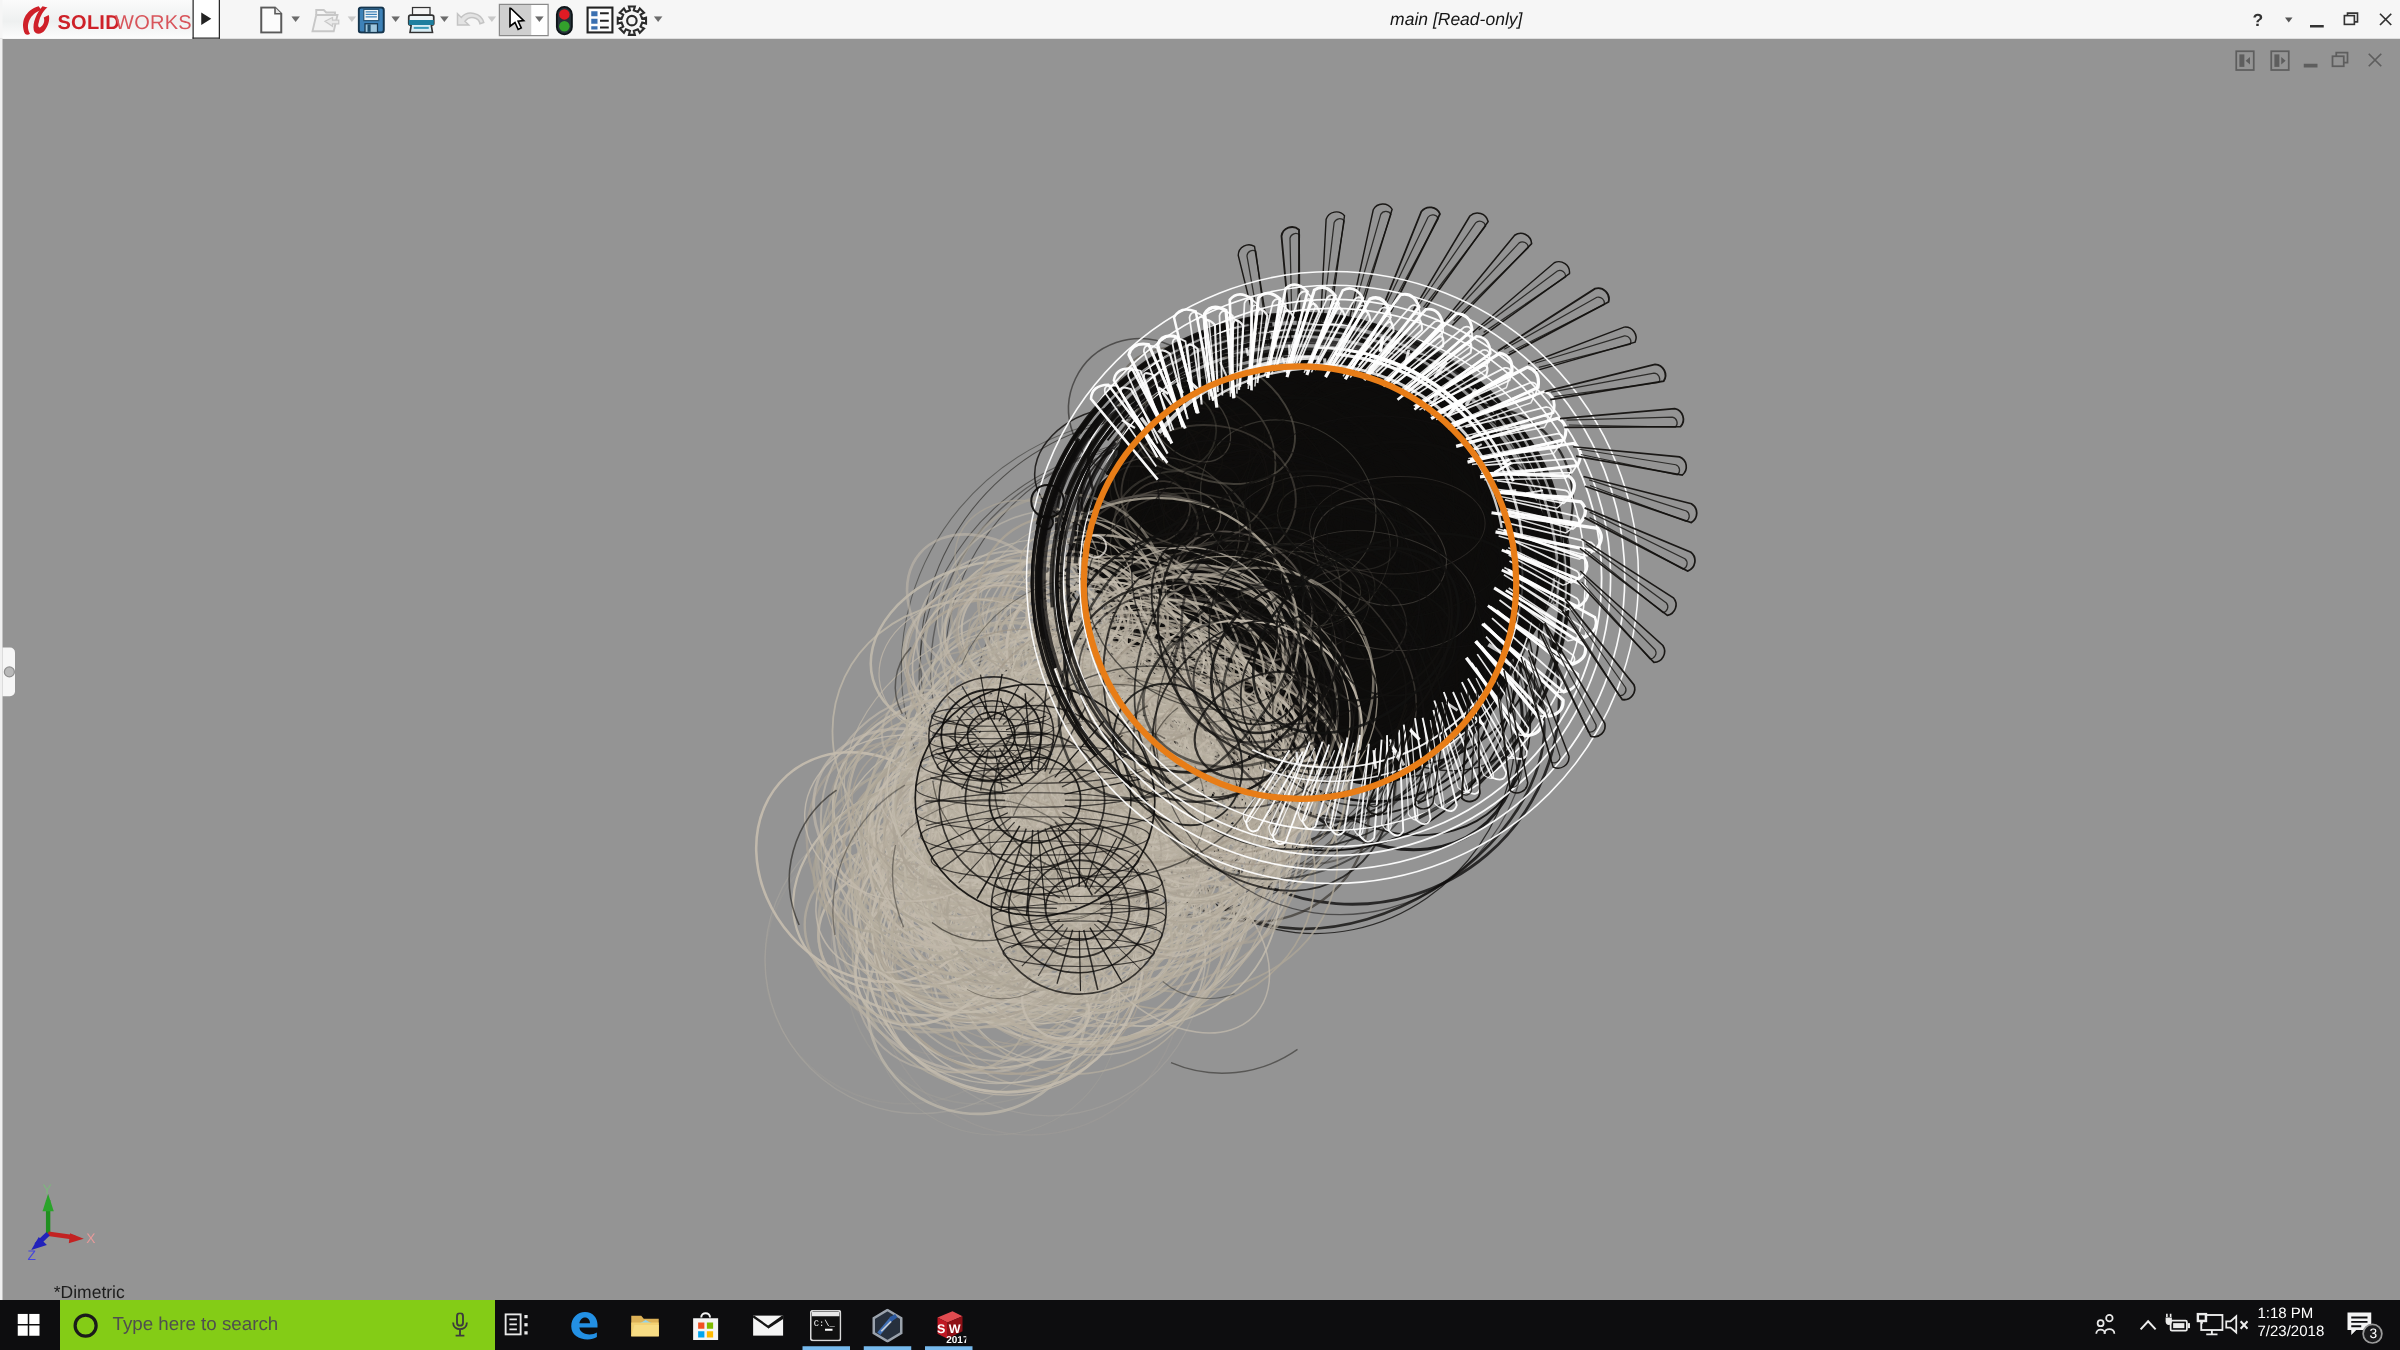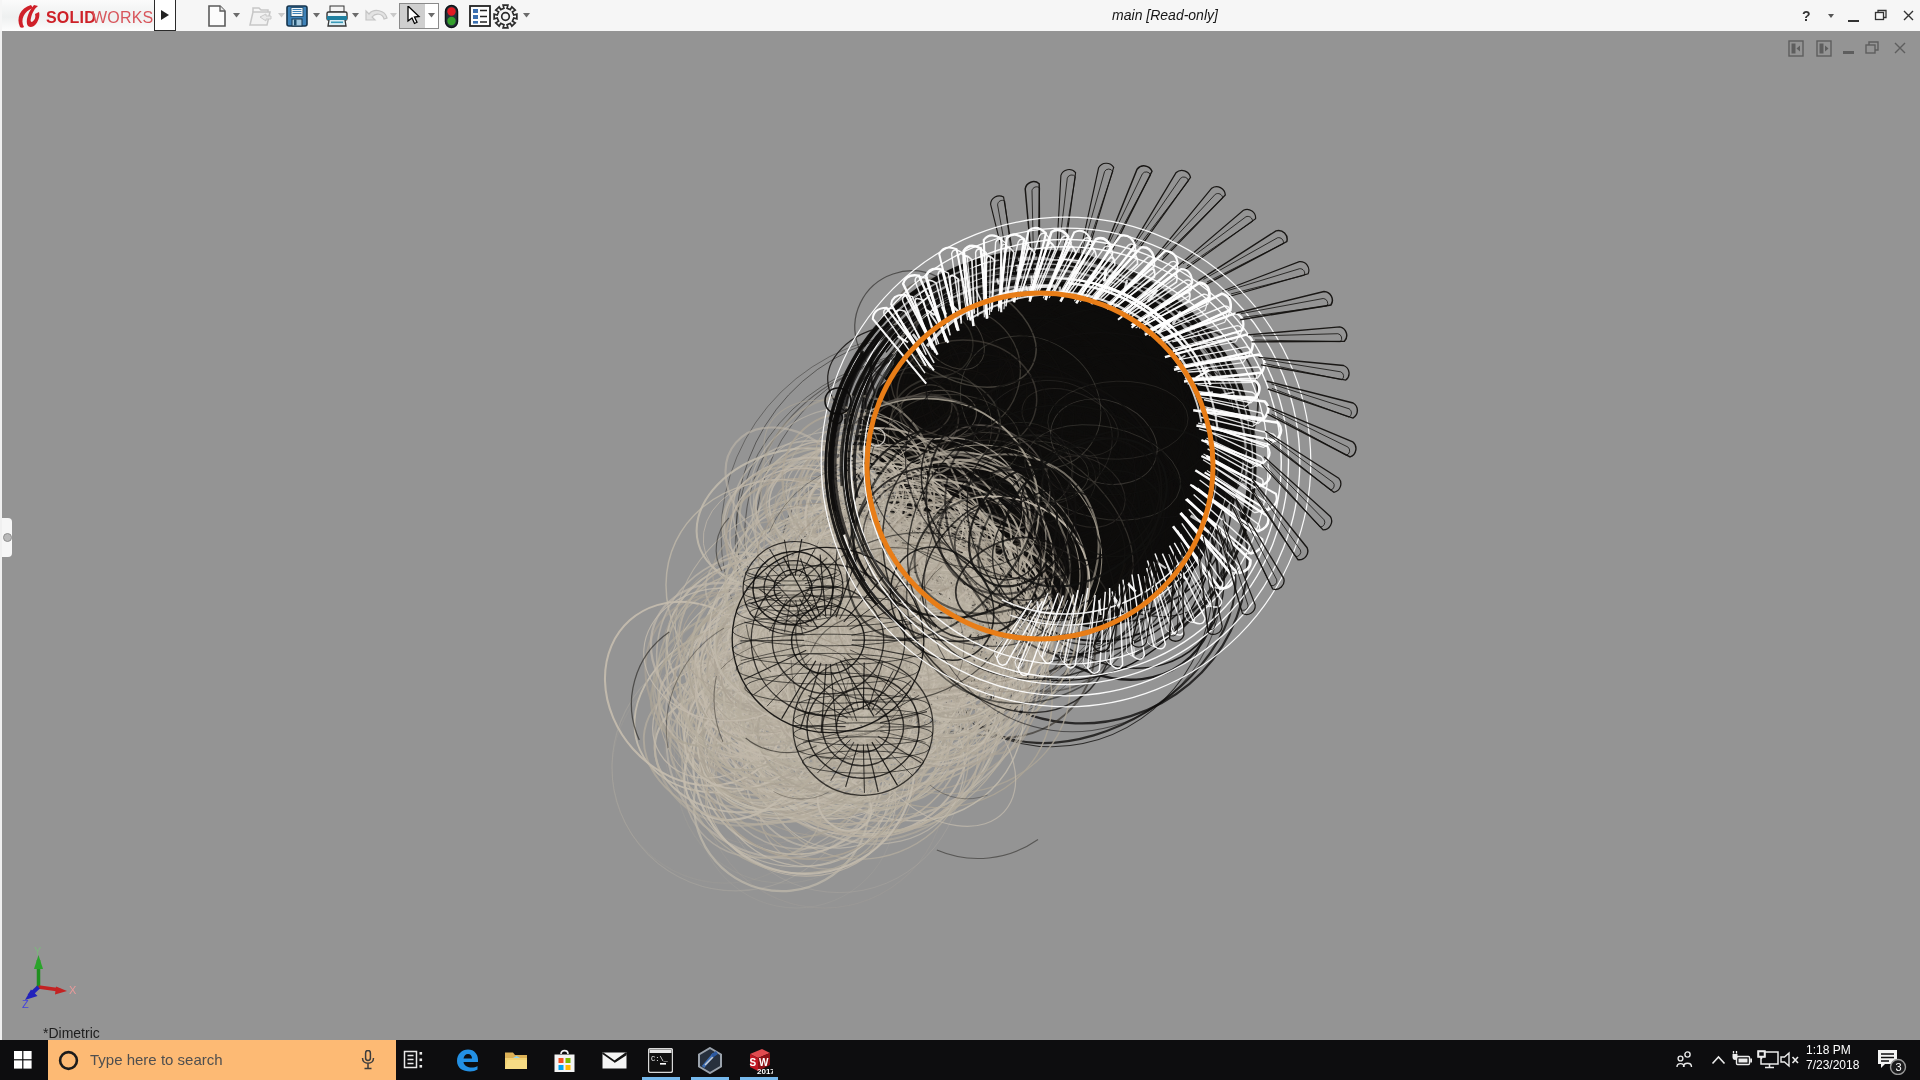--- a/index.html
+++ b/index.html
@@ -14,21 +14,21 @@
 #wtitle{position:absolute;top:0;left:410px;width:1510px;height:31px;line-height:31px;
  text-align:center;font-size:14px;color:#161616;font-style:italic;}
 #viewport{position:absolute;top:31px;left:0;width:1920px;height:1009px;background:#949494;overflow:hidden;}
 #leftstrip{position:absolute;top:31px;left:0;width:2px;height:1009px;background:#f0f0f0;}
 #lefttab{position:absolute;top:518px;left:2px;width:10px;height:39px;background:#f6f6f6;
  border-radius:0 4px 4px 0;}
 #lefttab:after{content:"";position:absolute;left:1px;top:15px;width:7px;height:7px;border-radius:50%;
  background:#b9b9b9;border:1px solid #8f8f8f;}
 #dimetric{position:absolute;left:15px;top:1025px;font-size:14px;color:#1d1d1d;margin-left:28px;}
 #taskbar{position:absolute;top:1040px;left:0;width:1920px;height:40px;background:#0d0d0f;}
-#search{position:absolute;top:1040px;left:48px;width:348px;height:40px;background:#fdba74;
+#search{position:absolute;top:1040px;left:48px;width:348px;height:40px;background:#84cc16;
  font-size:15px;color:#4f4f4f;}
 #search span{position:absolute;left:42px;top:11px;}
 .uline{position:absolute;top:1077px;height:3px;background:#76b9ed;}
 #clock{position:absolute;left:1806px;top:1043px;width:62px;color:#fff;font-size:12px;
  text-align:left;line-height:15px;}
 
 </style></head>
 <body>
 <div id="viewport"></div>
 <svg width="1920" height="1009" viewBox="0 31 1920 1009" style="position:absolute;top:31px;left:0">

